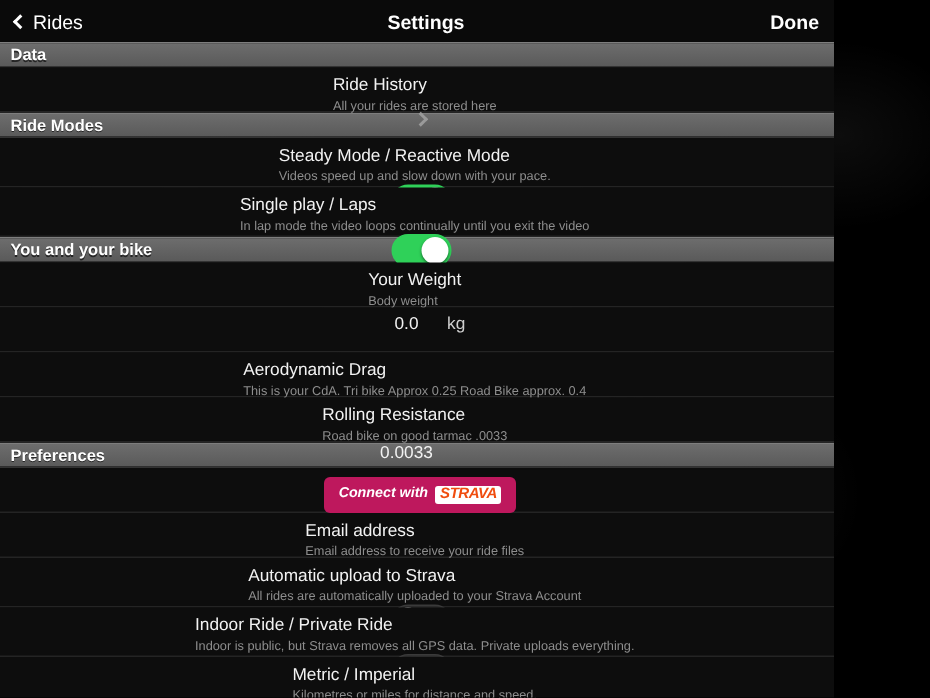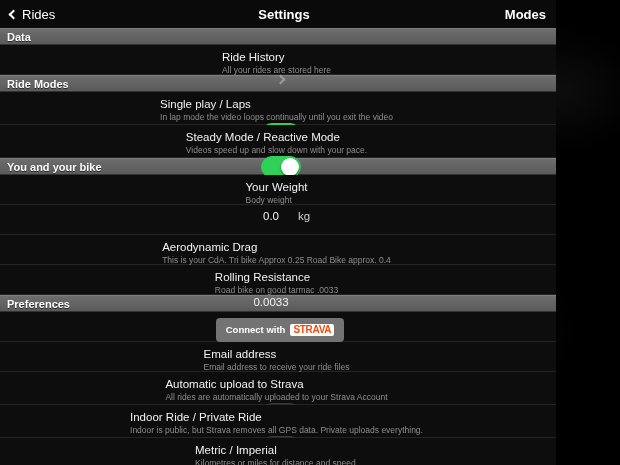--- a/index.html
+++ b/index.html
@@ -114,28 +114,29 @@
     position:absolute; top:1px; left:1px;
     width: 18px; height: 18px; border-radius: 50%;
     background: #fff;
     box-shadow: 0 1px 2px rgba(0,0,0,0.5);
   }
   .switch.on .knob { left: auto; right: 1px; }
 
   
   .strava-row { padding: 6px 10px 6px 14px; }
   .strava-btn {
-    background: #737373;
+    background: #be185d;
     color: #fff;
     border-radius: 4px;
     font-size: 9.5px;
     font-weight: bold;
     padding: 6px 10px;
-    display:flex; align-items:center; gap:5px;
+    display:flex; align-items:flex-start; gap:5px;
     line-height: 10px;
+    font-style: italic;
   }
   .strava-word {
     background:#fff; color:#f04d0f; font-weight:bold; font-size:10px;
     padding: 1px 3px; border-radius: 2px; letter-spacing: -0.3px;
   }
   .strava-status {
     font-size: 10px; color: #9b9b9b; margin-left: 14px;
   }
 
   .value-faint { font-size: 11px; color: #dcdcdc; margin-top: 12px; }
@@ -147,50 +148,50 @@
 <div class="bg-wash"></div>
 
 <div class="screen">
 
   <div class="navbar">
     <div class="nav-back">
       <span class="chev-left"></span>
       <span>Rides</span>
     </div>
     <div class="nav-title">Settings</div>
-    <div class="nav-done">Modes</div>
+    <div class="nav-done">Done</div>
   </div>
 
   <div class="section-header">Data</div>
   <div class="row">
     <div class="row-text">
       <div class="row-title">Ride History</div>
       <div class="row-sub">All your rides are stored here</div>
     </div>
     <div class="row-right">
       <span class="chev-right"></span>
     </div>
   </div>
 
   <div class="section-header">Ride Modes</div>
   <div class="row tall">
     <div class="row-text">
+      <div class="row-title">Steady Mode / Reactive Mode</div>
+      <div class="row-sub">Videos speed up and slow down with your pace.</div>
+    </div>
+    <div class="row-right">
+      <div class="switch on">
+        <div class="knob"></div>
+      </div>
+    </div>
+  </div>
+  <div class="row tall">
+    <div class="row-text">
       <div class="row-title">Single play / Laps</div>
       <div class="row-sub">In lap mode the video loops continually until you exit the video</div>
-    </div>
-    <div class="row-right">
-      <div class="switch on">
-        <div class="knob"></div>
-      </div>
-    </div>
-  </div>
-  <div class="row tall">
-    <div class="row-text">
-      <div class="row-title">Steady Mode / Reactive Mode</div>
-      <div class="row-sub">Videos speed up and slow down with your pace.</div>
     </div>
     <div class="row-right">
       <div class="switch on">
         <div class="knob"></div>
       </div>
     </div>
   </div>
 
   <div class="section-header">You and your bike</div>
   <div class="row">

